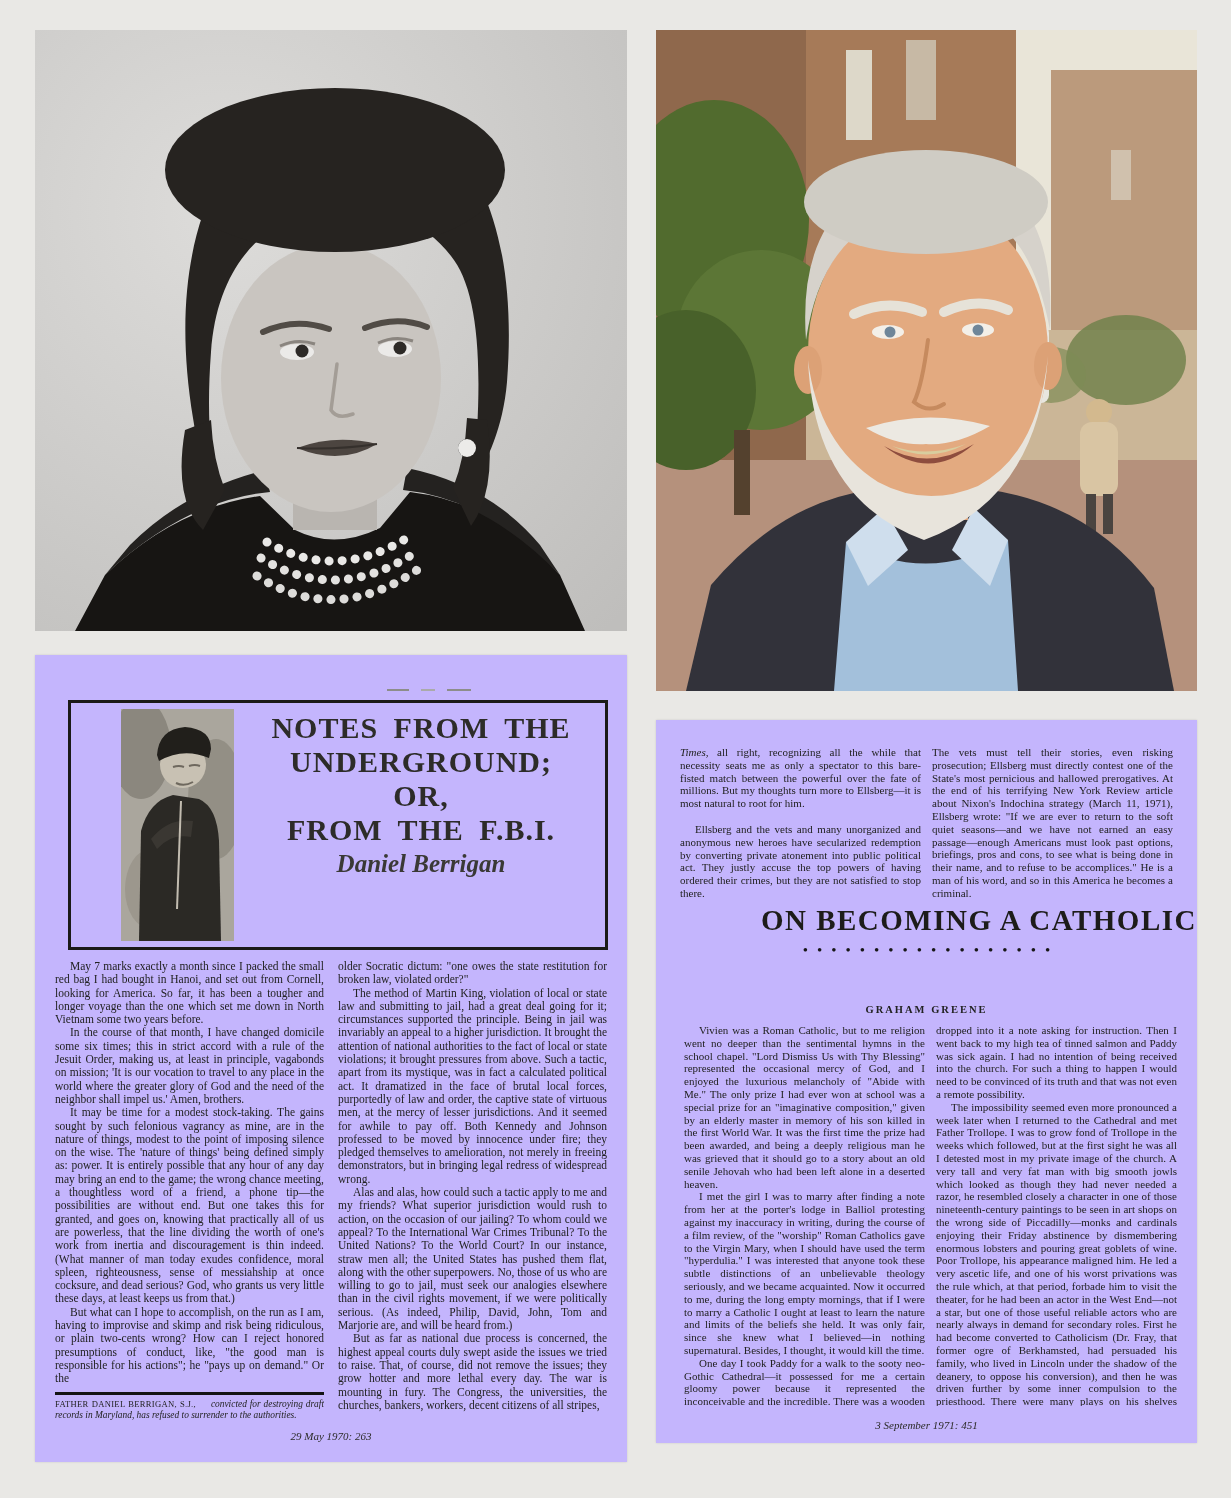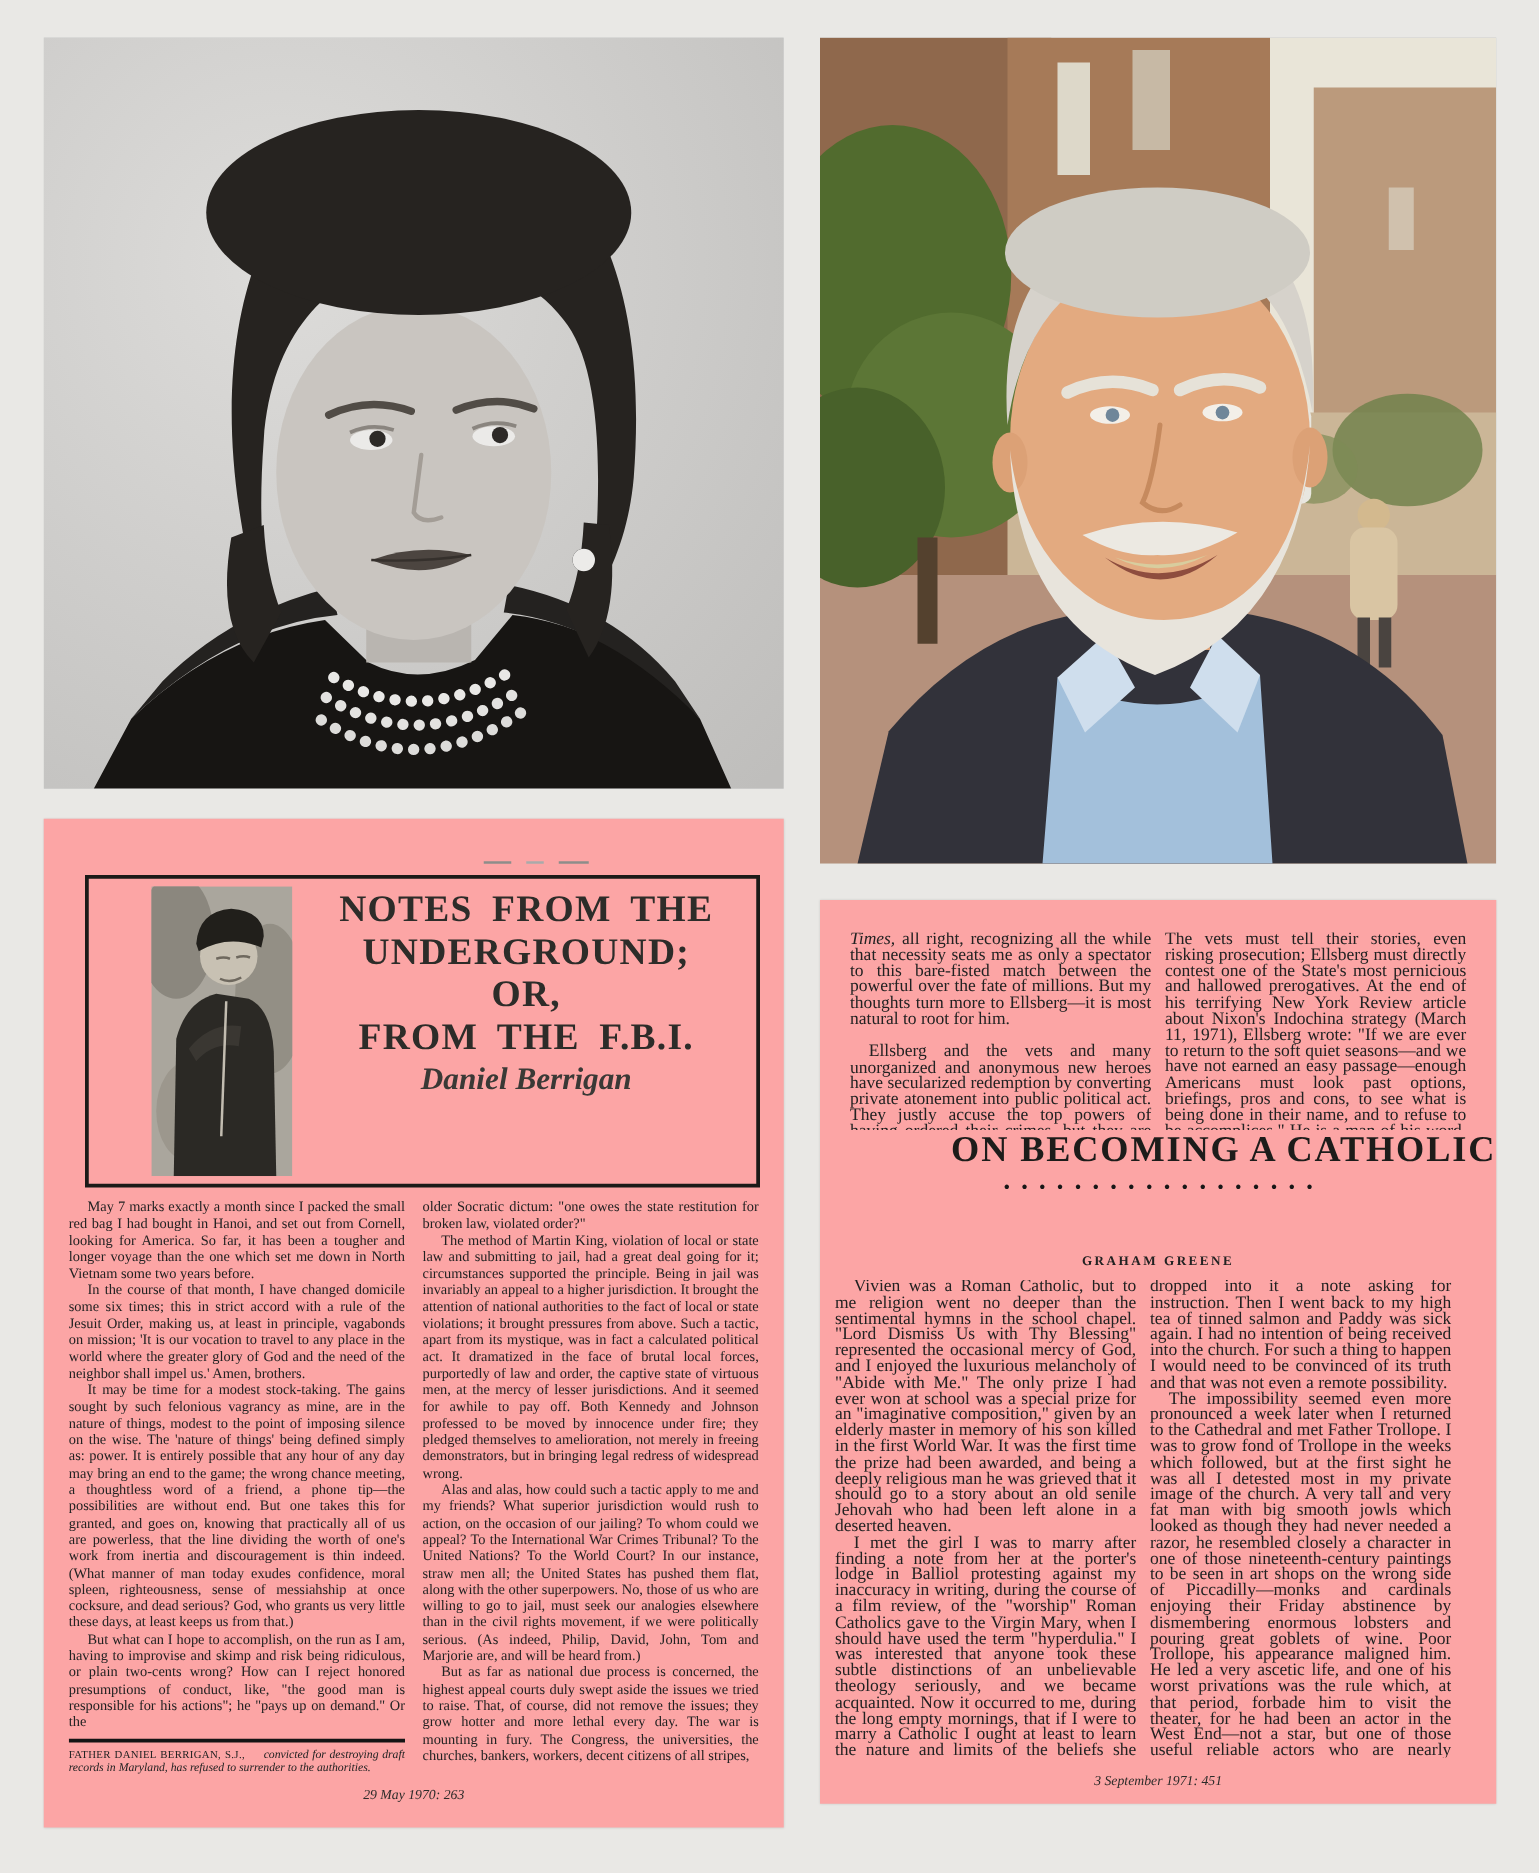--- a/index.html
+++ b/index.html
@@ -10,21 +10,21 @@
     color:#222;
     position:relative;
     overflow:hidden;
   }
   
   .photo{position:absolute;overflow:hidden;background:#ccc;}
   .photo svg{display:block;width:100%;height:100%;}
   #photo-bw{left:35px;top:30px;width:592px;height:601px;}
   #photo-color{left:656px;top:30px;width:541px;height:661px;}
   
-  .page{position:absolute;background:#fca5a5;overflow:hidden;box-shadow:0 0 2px rgba(0,0,0,.12);}
+  .page{position:absolute;background:#c4b5fd;overflow:hidden;box-shadow:0 0 2px rgba(0,0,0,.12);}
   #page-left{left:35px;top:655px;width:592px;height:807px;}
   #page-right{left:656px;top:720px;width:541px;height:723px;}
   
   .artifact{position:absolute;top:34px;left:352px;width:140px;height:4px;}
   .artifact i{display:inline-block;height:0;border-top:2px solid #8d8d8a;margin-right:12px;vertical-align:top;}
   .artifact i:nth-child(1){width:22px;}
   .artifact i:nth-child(2){width:14px;border-top-color:#aaa;}
   .artifact i:nth-child(3){width:24px;}
   
   .hl-box{position:absolute;left:33px;top:45px;width:540px;height:250px;border:3px solid #1b1a18;box-sizing:border-box;}
@@ -32,38 +32,38 @@
   .hl-photo svg{display:block;width:100%;height:100%;}
   .hl-text{position:absolute;left:172px;right:6px;top:8px;text-align:center;color:#2d2c29;}
   .hl-line{font-weight:bold;font-size:30px;line-height:34px;letter-spacing:1px;word-spacing:7px;}
   .hl-byline{font-style:italic;font-weight:bold;font-size:25px;margin-top:3px;color:#3a3936;}
   
   .cols{position:absolute;display:flex;}
   .col{display:flex;flex-direction:column;overflow:hidden;}
   p.body{margin:0;text-align:justify;text-indent:15px;}
   p.noindent{text-indent:0;}
   #page-left p.body{font-size:11.5px;line-height:13.3px;}
-  #page-right p.body{font-size:14px;line-height:12.8px;}
+  #page-right p.body{font-size:11px;line-height:12.8px;}
   #page-left .cols{left:20px;top:305px;width:552px;height:462px;gap:14px;}
   #page-left .col{width:269px;}
   .footnote{margin-top:auto;border-top:3px solid #141414;padding-top:4px;font-size:9.4px;line-height:11.6px;text-align:justify;}
   .fn-lead{font-size:8.6px;letter-spacing:.3px;}
   .fn-rest{font-style:italic;margin-left:12px;}
   .page-footer{position:absolute;left:0;width:100%;text-align:center;font-style:italic;font-size:11px;color:#2c2b29;}
   #page-left .page-footer{bottom:20px;}
   #page-right .page-footer{bottom:12px;}
   
   #page-right .intro{left:24px;top:26px;width:493px;height:158px;gap:11px;}
   #page-right .intro .col{width:241px;}
   #page-right .intro p.gap{margin-top:13px;}
   .rp-title{position:absolute;top:184px;left:0;width:100%;text-align:right;font-weight:bold;font-size:29px;letter-spacing:1.5px;color:#1d1c1a;}
   .rp-dots{position:absolute;top:222px;left:0;width:100%;text-align:center;font-size:15px;letter-spacing:9px;text-indent:9px;color:#171717;}
   .rp-subtitle{position:absolute;top:255px;left:0;width:100%;text-align:center;font-style:italic;font-weight:bold;font-size:13px;}
   .rp-byline{position:absolute;top:284px;left:0;width:100%;text-align:center;font-weight:bold;font-size:10.5px;letter-spacing:2px;}
-  #page-right .bodycols{left:12px;top:304px;width:493px;height:382px;gap:11px;}
+  #page-right .bodycols{left:28px;top:304px;width:493px;height:382px;gap:11px;}
   #page-right .bodycols .col{width:241px;}
   .ital{font-style:italic;}
 </style>
 </head>
 <body>
 
 <div class="photo" id="photo-bw" aria-label="Black-and-white portrait photograph of a woman with dark bouffant hair, pearl earring and triple-strand pearl necklace, wearing a dark fur-collared coat">
   <svg viewBox="0 0 592 601" preserveAspectRatio="none">
     <defs>
       <radialGradient id="bwbg" cx="32%" cy="30%" r="95%">

